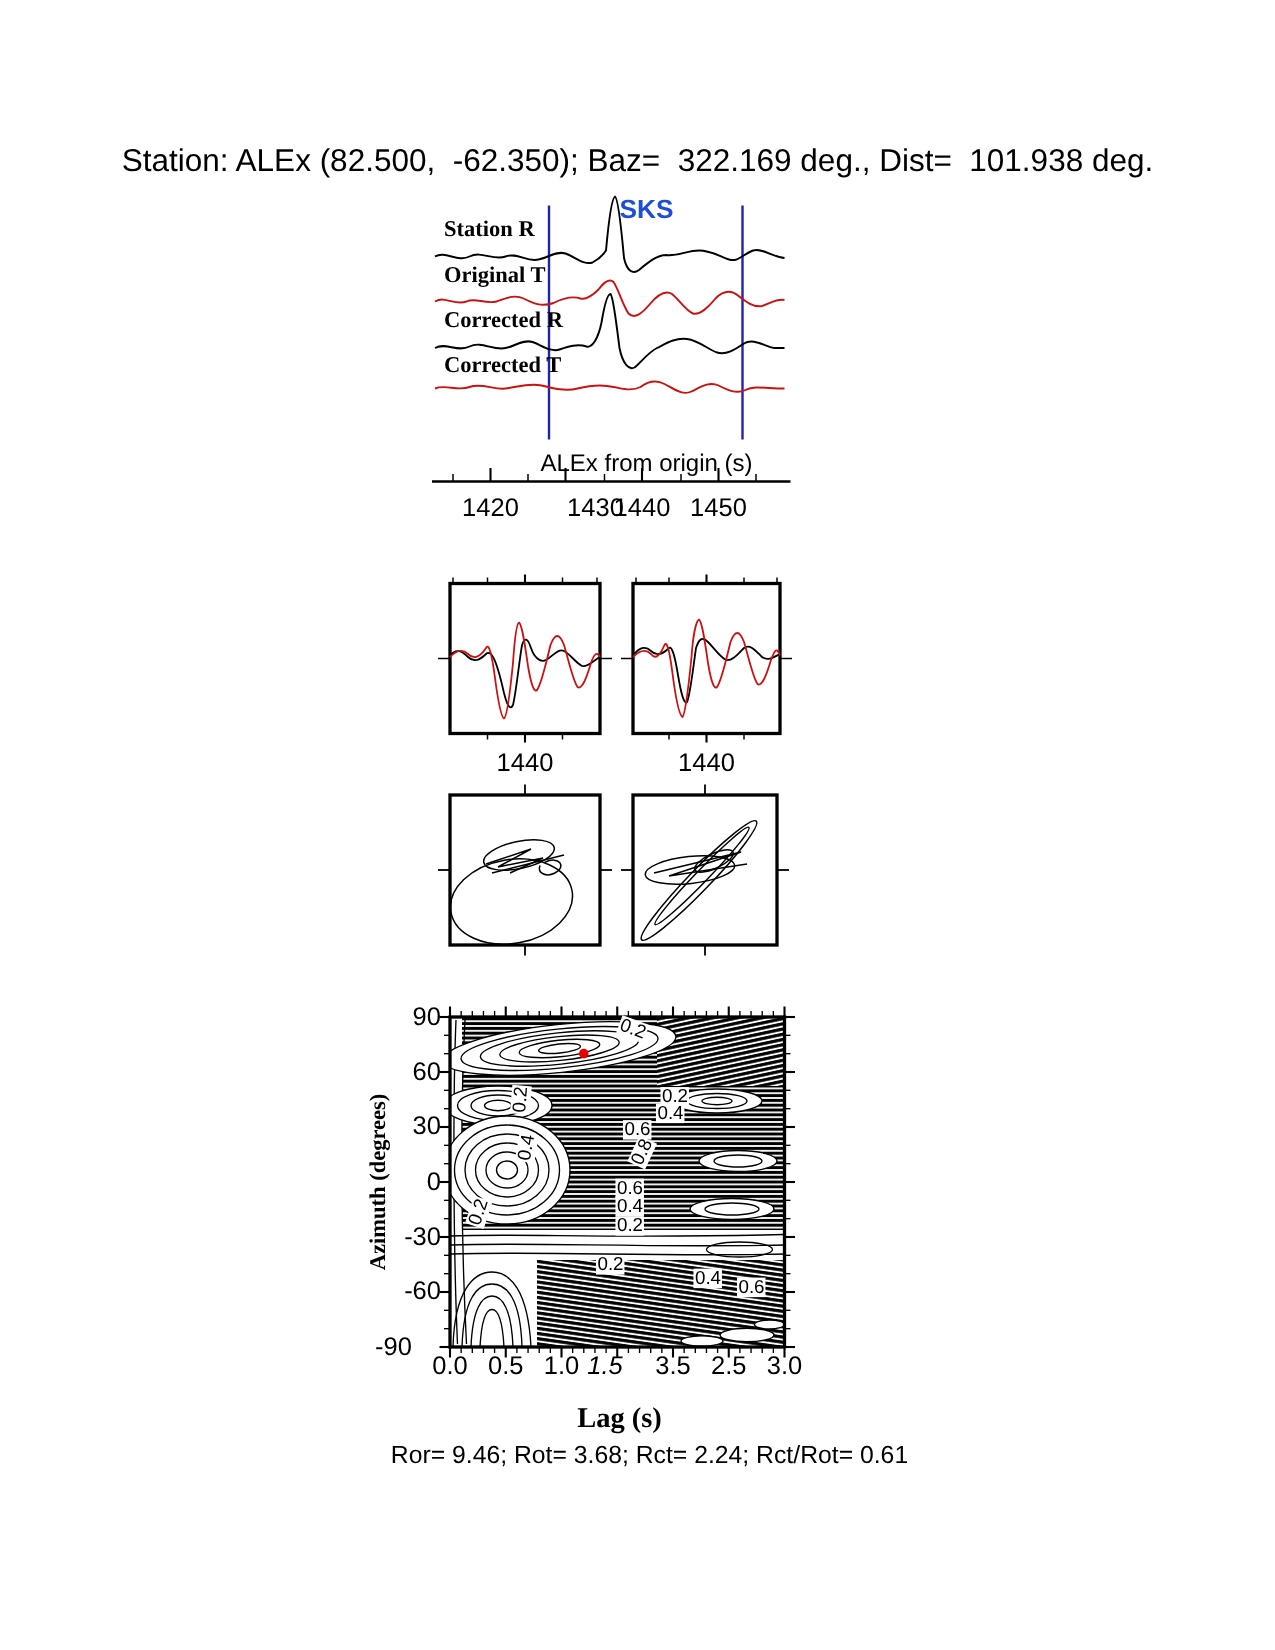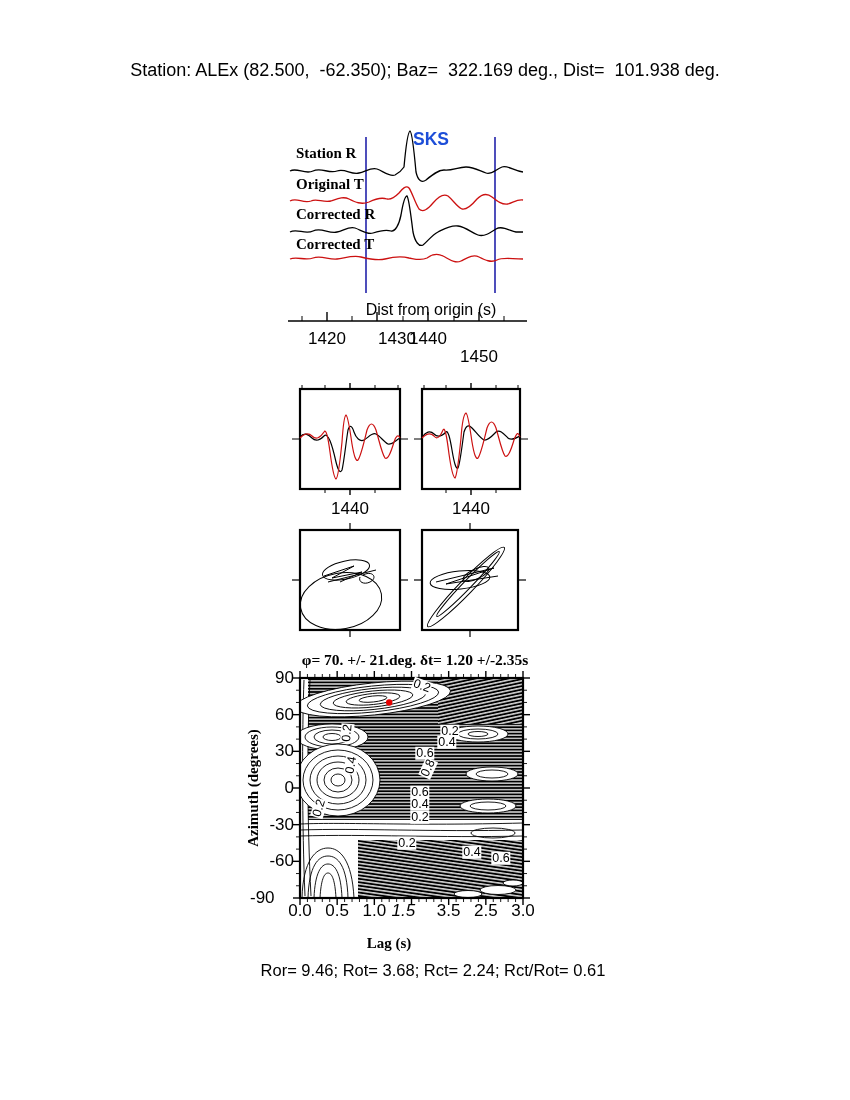--- a/index.html
+++ b/index.html
@@ -1,21 +1,21 @@
 <!DOCTYPE html>
 <html><head>
 <meta charset="utf-8">
 <style>
   html,body{margin:0;padding:0;background:#fff;}
   #page{position:relative;width:850px;height:1100px;background:#fff;overflow:hidden;
         font-family:"Liberation Sans",sans-serif;color:#000;}
   .abs{position:absolute;}
   .sans{font-family:"Liberation Sans",sans-serif;}
   .serifb{font-family:"Liberation Serif",serif;font-weight:bold;}
-  .title{font-size:18px;white-space:pre;}
+  .title{font-size:21px;white-space:pre;margin-top:36px;}
   .subtitle{font-size:17.5px;white-space:pre;}
   .wf-label{font-size:15px;line-height:1.05;}
   .phase{font-size:17.5px;font-weight:bold;}
   .axis-label{font-size:16px;}
   .tick{position:absolute;font-size:17px;line-height:1.1;}
   .clabel{position:absolute;font-size:12.5px;line-height:1;background:#fff;padding:0 1px;
           font-family:"Liberation Sans",sans-serif;}
   .ctitle{font-size:15.5px;white-space:pre;}
   .stats{font-size:16.5px;white-space:pre;}
   svg{position:absolute;overflow:visible;}
@@ -50,21 +50,21 @@
         <line x1="194" y1="21" x2="194" y2="12"></line>
     </g>
     <g stroke="#000" stroke-width="1">
       <line x1="17" y1="21" x2="17" y2="16"></line>
         <line x1="67" y1="21" x2="67" y2="16"></line>
       <line x1="118" y1="21" x2="118" y2="16"></line>
         <line x1="169" y1="21" x2="169" y2="16"></line>
       <line x1="219" y1="21" x2="219" y2="16"></line>
     </g>
   </svg>
-  <div class="abs sans axis-label" style="left:431px;top:301px;transform:translateX(-50%);white-space:nowrap;">Dist from origin (s)</div>
+  <div class="abs sans axis-label" style="left:431px;top:301px;transform:translateX(-50%);white-space:nowrap;">ALEx from origin (s)</div>
 
   <svg style="left:288px;top:383px;" width="248" height="114" viewBox="0 0 248 114">
     <g stroke="#000" stroke-width="1" fill="none">
       <line x1="62" y1="0" x2="62" y2="6" stroke-width="1.4"></line>
         <line x1="37" y1="2" x2="37" y2="6"></line>
         <line x1="87" y1="2" x2="87" y2="6"></line>
         <line x1="14" y1="2" x2="14" y2="6"></line>
         <line x1="110" y1="2" x2="110" y2="6"></line>
       <line x1="183" y1="0" x2="183" y2="6" stroke-width="1.4"></line>
         <line x1="158" y1="2" x2="158" y2="6"></line>
@@ -114,21 +114,20 @@
     </g>
     <g fill="none" stroke="#000" stroke-width="1">
       <ellipse cx="178" cy="67" rx="55" ry="7" transform="rotate(-46 178 67)"></ellipse>
       <ellipse cx="180" cy="64" rx="45" ry="4" transform="rotate(-46 180 64)"></ellipse>
       <ellipse cx="172" cy="60" rx="30" ry="9" transform="rotate(-6 172 60)"></ellipse>
       <ellipse cx="188" cy="54" rx="14" ry="5" transform="rotate(-25 188 54)"></ellipse>
       <path d="M148,62 L206,48 L158,64 L210,56"></path>
     </g>
   </svg>
 
-  <div class="abs serifb ctitle" style="left:415px;top:651px;transform:translateX(-50%);">φ= 70. +/- 21.deg. δt= 1.20 +/-2.35s</div>
   <div class="abs serifb" style="left:253px;top:788px;transform:translate(-50%,-50%) rotate(-90deg);font-size:15px;white-space:nowrap;">Azimuth (degrees)</div>
 
   <svg id="contour-svg" style="left:288px;top:668px;" width="246" height="240" viewBox="0 0 246 240">
     <defs>
       <pattern id="dense" width="4" height="3.2" patternUnits="userSpaceOnUse">
         <rect width="4" height="3.2" fill="#fff"></rect>
           <rect y="0.6" width="4" height="2" fill="#000"></rect>
       </pattern>
       <pattern id="denseD" width="4" height="3.4" patternUnits="userSpaceOnUse" patternTransform="rotate(-12)">
         <rect width="4" height="3.4" fill="#fff"></rect>
@@ -291,41 +290,41 @@
       <line x1="12" y1="193.33333333333334" x2="5" y2="193.33333333333334" stroke="#000" stroke-width="1.4"></line>
       <line x1="235" y1="193.33333333333334" x2="242" y2="193.33333333333334" stroke="#000" stroke-width="1.4"></line>
       <line x1="12" y1="205.55555555555554" x2="8" y2="205.55555555555554" stroke="#000" stroke-width="0.9"></line>
       <line x1="235" y1="205.55555555555554" x2="239" y2="205.55555555555554" stroke="#000" stroke-width="0.9"></line>
       <line x1="12" y1="217.77777777777777" x2="8" y2="217.77777777777777" stroke="#000" stroke-width="0.9"></line>
       <line x1="235" y1="217.77777777777777" x2="239" y2="217.77777777777777" stroke="#000" stroke-width="0.9"></line>
       <line x1="12" y1="230" x2="5" y2="230" stroke="#000" stroke-width="1.4"></line>
       <line x1="235" y1="230" x2="242" y2="230" stroke="#000" stroke-width="1.4"></line>
       <circle cx="101.19999999999999" cy="34.44444444444444" r="3.2" fill="#e60000"></circle>
     </svg>
-  <div class="abs serifb" style="left:389px;top:935px;transform:translateX(-50%);font-size:15px;">Lag (s)</div>
+  <div class="abs serifb" style="left:413px;top:935px;transform:translateX(-50%);font-size:19px;">Lag (s)</div>
 
   <div class="abs sans stats" style="left:425px;top:961px;transform:translateX(-50%);padding-left:16px;">Ror= 9.46; Rot= 3.68; Rct= 2.24; Rct/Rot= 0.61</div>
 <div class="tick" style="left: 280px; top: 902px; width: 40px; text-align: center;">0.0</div>
     <div class="tick" style="left: 317.167px; top: 902px; width: 40px; text-align: center;">0.5</div>
     <div class="tick" style="left: 354.333px; top: 902px; width: 40px; text-align: center;">1.0</div>
     <div class="tick" style="left: 391.5px; top: 902px; width: 40px; text-align: left; font-style: italic;">1.5</div>
     <div class="tick" style="left: 428.667px; top: 902px; width: 40px; text-align: center;">3.5</div>
     <div class="tick" style="left: 465.833px; top: 902px; width: 40px; text-align: center;">2.5</div>
     <div class="tick" style="left: 503px; top: 902px; width: 40px; text-align: center;">3.0</div>
     <div class="tick" style="left: 250px; top: 669px; width: 44px; text-align: right;">90</div>
     <div class="tick" style="left: 250px; top: 705.667px; width: 44px; text-align: right;">60</div>
     <div class="tick" style="left: 250px; top: 742.333px; width: 44px; text-align: right;">30</div>
     <div class="tick" style="left: 250px; top: 779px; width: 44px; text-align: right;">0</div>
     <div class="tick" style="left: 250px; top: 815.667px; width: 44px; text-align: right;">-30</div>
     <div class="tick" style="left: 250px; top: 852.333px; width: 44px; text-align: right;">-60</div>
     <div class="tick" style="left: 250px; top: 889px; width: 44px; text-align: left;">-90</div>
     <div class="tick" style="left: 303px; top: 330px; width: 48px; text-align: center;">1420</div>
     <div class="tick" style="left: 353px; top: 330px; width: 48px; text-align: center; margin-left: 20px;">1430</div>
     <div class="tick" style="left: 404px; top: 330px; width: 48px; text-align: center;">1440</div>
-    <div class="tick" style="left: 455px; top: 330px; width: 48px; text-align: center; margin-top: 18px;">1450</div>
+    <div class="tick" style="left: 455px; top: 330px; width: 48px; text-align: center;">1450</div>
     <div class="clabel" style="left: 422px; top: 686px; transform: translate(-50%, -50%) rotate(20deg);">0.2</div>
     <div class="clabel" style="left: 347px; top: 733px; transform: translate(-50%, -50%) rotate(-85deg);">0.2</div>
     <div class="clabel" style="left: 450px; top: 731px; transform: translate(-50%, -50%) rotate(0deg);">0.2</div>
     <div class="clabel" style="left: 447px; top: 742px; transform: translate(-50%, -50%) rotate(0deg);">0.4</div>
     <div class="clabel" style="left: 425px; top: 753px; transform: translate(-50%, -50%) rotate(0deg);">0.6</div>
     <div class="clabel" style="left: 428px; top: 768px; transform: translate(-50%, -50%) rotate(-65deg);">0.8</div>
     <div class="clabel" style="left: 351px; top: 765px; transform: translate(-50%, -50%) rotate(-80deg);">0.4</div>
     <div class="clabel" style="left: 420px; top: 792px; transform: translate(-50%, -50%) rotate(0deg);">0.6</div>
     <div class="clabel" style="left: 420px; top: 804px; transform: translate(-50%, -50%) rotate(0deg);">0.4</div>
     <div class="clabel" style="left: 420px; top: 817px; transform: translate(-50%, -50%) rotate(0deg);">0.2</div>

